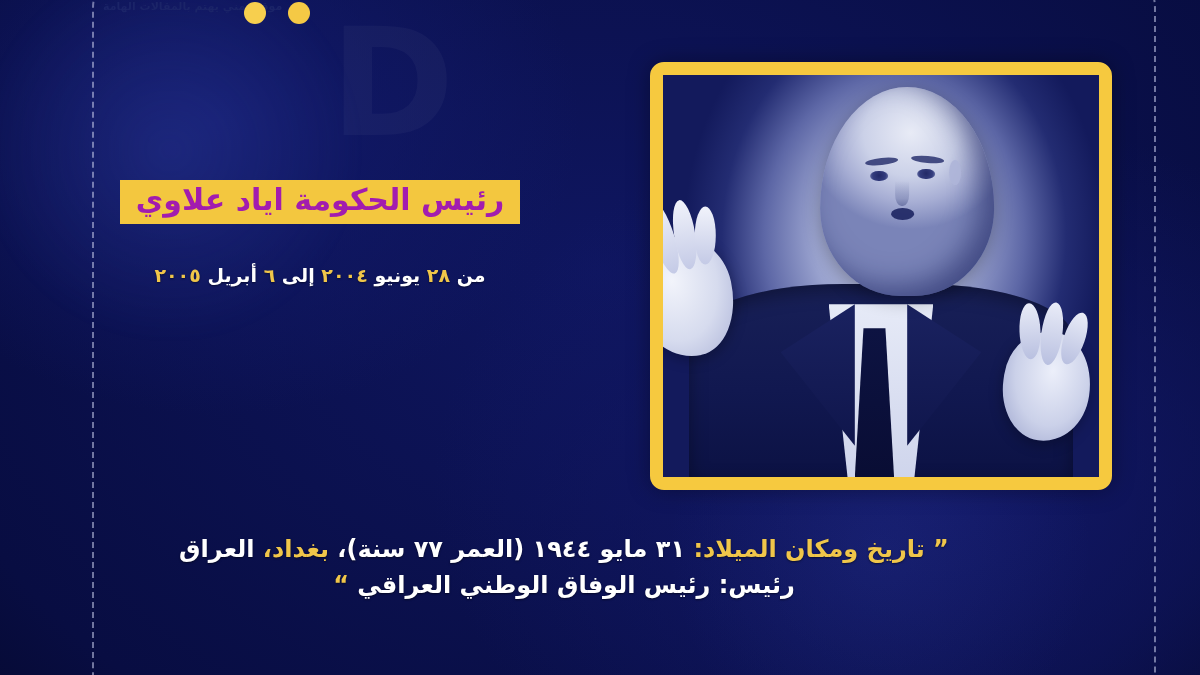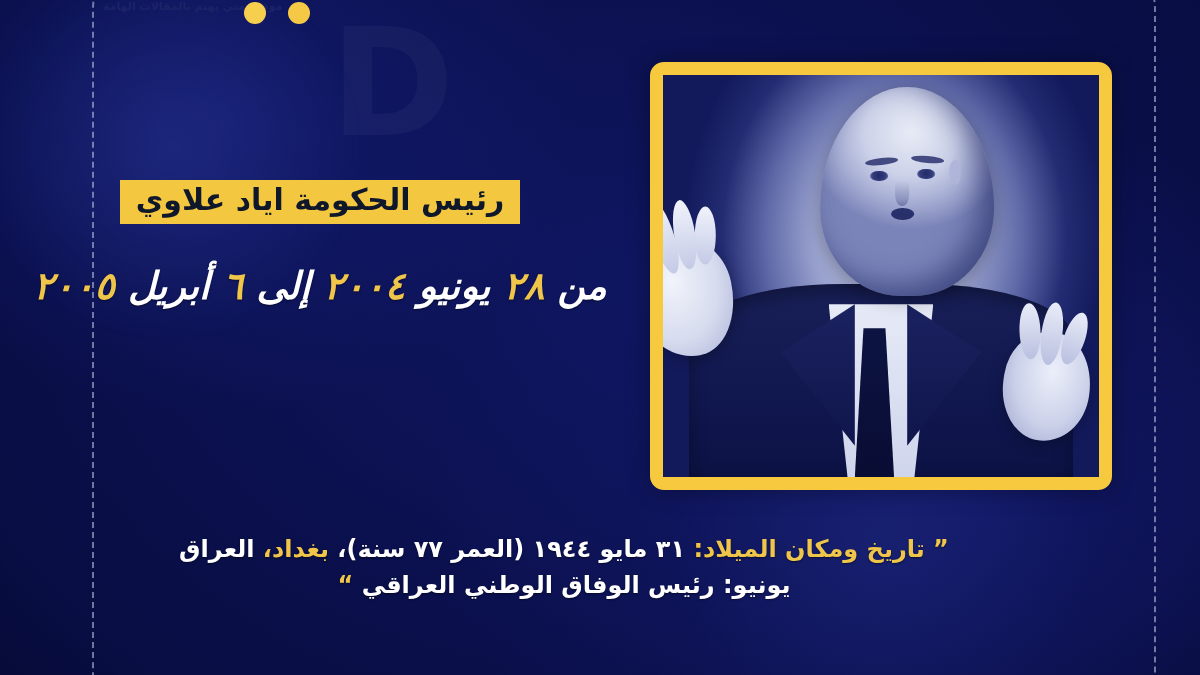--- a/index.html
+++ b/index.html
@@ -66,41 +66,40 @@
   
   .text-col{
     position:absolute;
     right:auto; left:0;
     top:180px; width:640px;
     direction:rtl; text-align:center;
   }
   .title-band{
     display:inline-block;
     background:#f3c73f;
-    color:#0f172a;
+    color:#a21caf;
     font-size:30px; font-weight:800;
     padding:3px 16px 6px;
     line-height:1.15;
     letter-spacing:.2px;
     box-shadow:0 0 0 0 rgba(0,0,0,0);
     white-space:nowrap;
   }
   .subtitle{
     margin-top:52px;
     color:#f0c64a;
     font-size:29px; font-weight:700;
     white-space:nowrap;
     text-shadow:0 1px 2px rgba(0,0,0,.45);
   }
   .daterange{
     margin-top:40px;
-    font-size:38px; font-weight:600;
+    font-size:19px; font-weight:600;
     white-space:nowrap;
     text-shadow:0 1px 2px rgba(0,0,0,.45);
-    font-style:italic;
   }
   .daterange .w{ color:#ffffff; }
   .daterange .g{ color:#f0c64a; }
 
   
   .portrait-wrap{
     position:absolute; left:650px; top:62px;
     width:462px; height:428px;
   }
   .portrait-frame{
@@ -306,19 +305,19 @@
 
   <div class="quote-block">
     <div>
       <span class="quote-mark">”</span>
       <span class="g">تاريخ ومكان الميلاد:</span>
       <span class="w">٣١ مايو ١٩٤٤ (العمر ٧٧ سنة)،</span>
       <span class="g">بغداد،</span>
       <span class="w">العراق</span>
     </div>
     <div>
-      <span class="w">يونيو:</span>
+      <span class="w">رئيس:</span>
       <span class="w">رئيس الوفاق الوطني العراقي</span>
       <span class="quote-mark">“</span>
     </div>
   </div>
 
 </div>
 
 </body></html>

